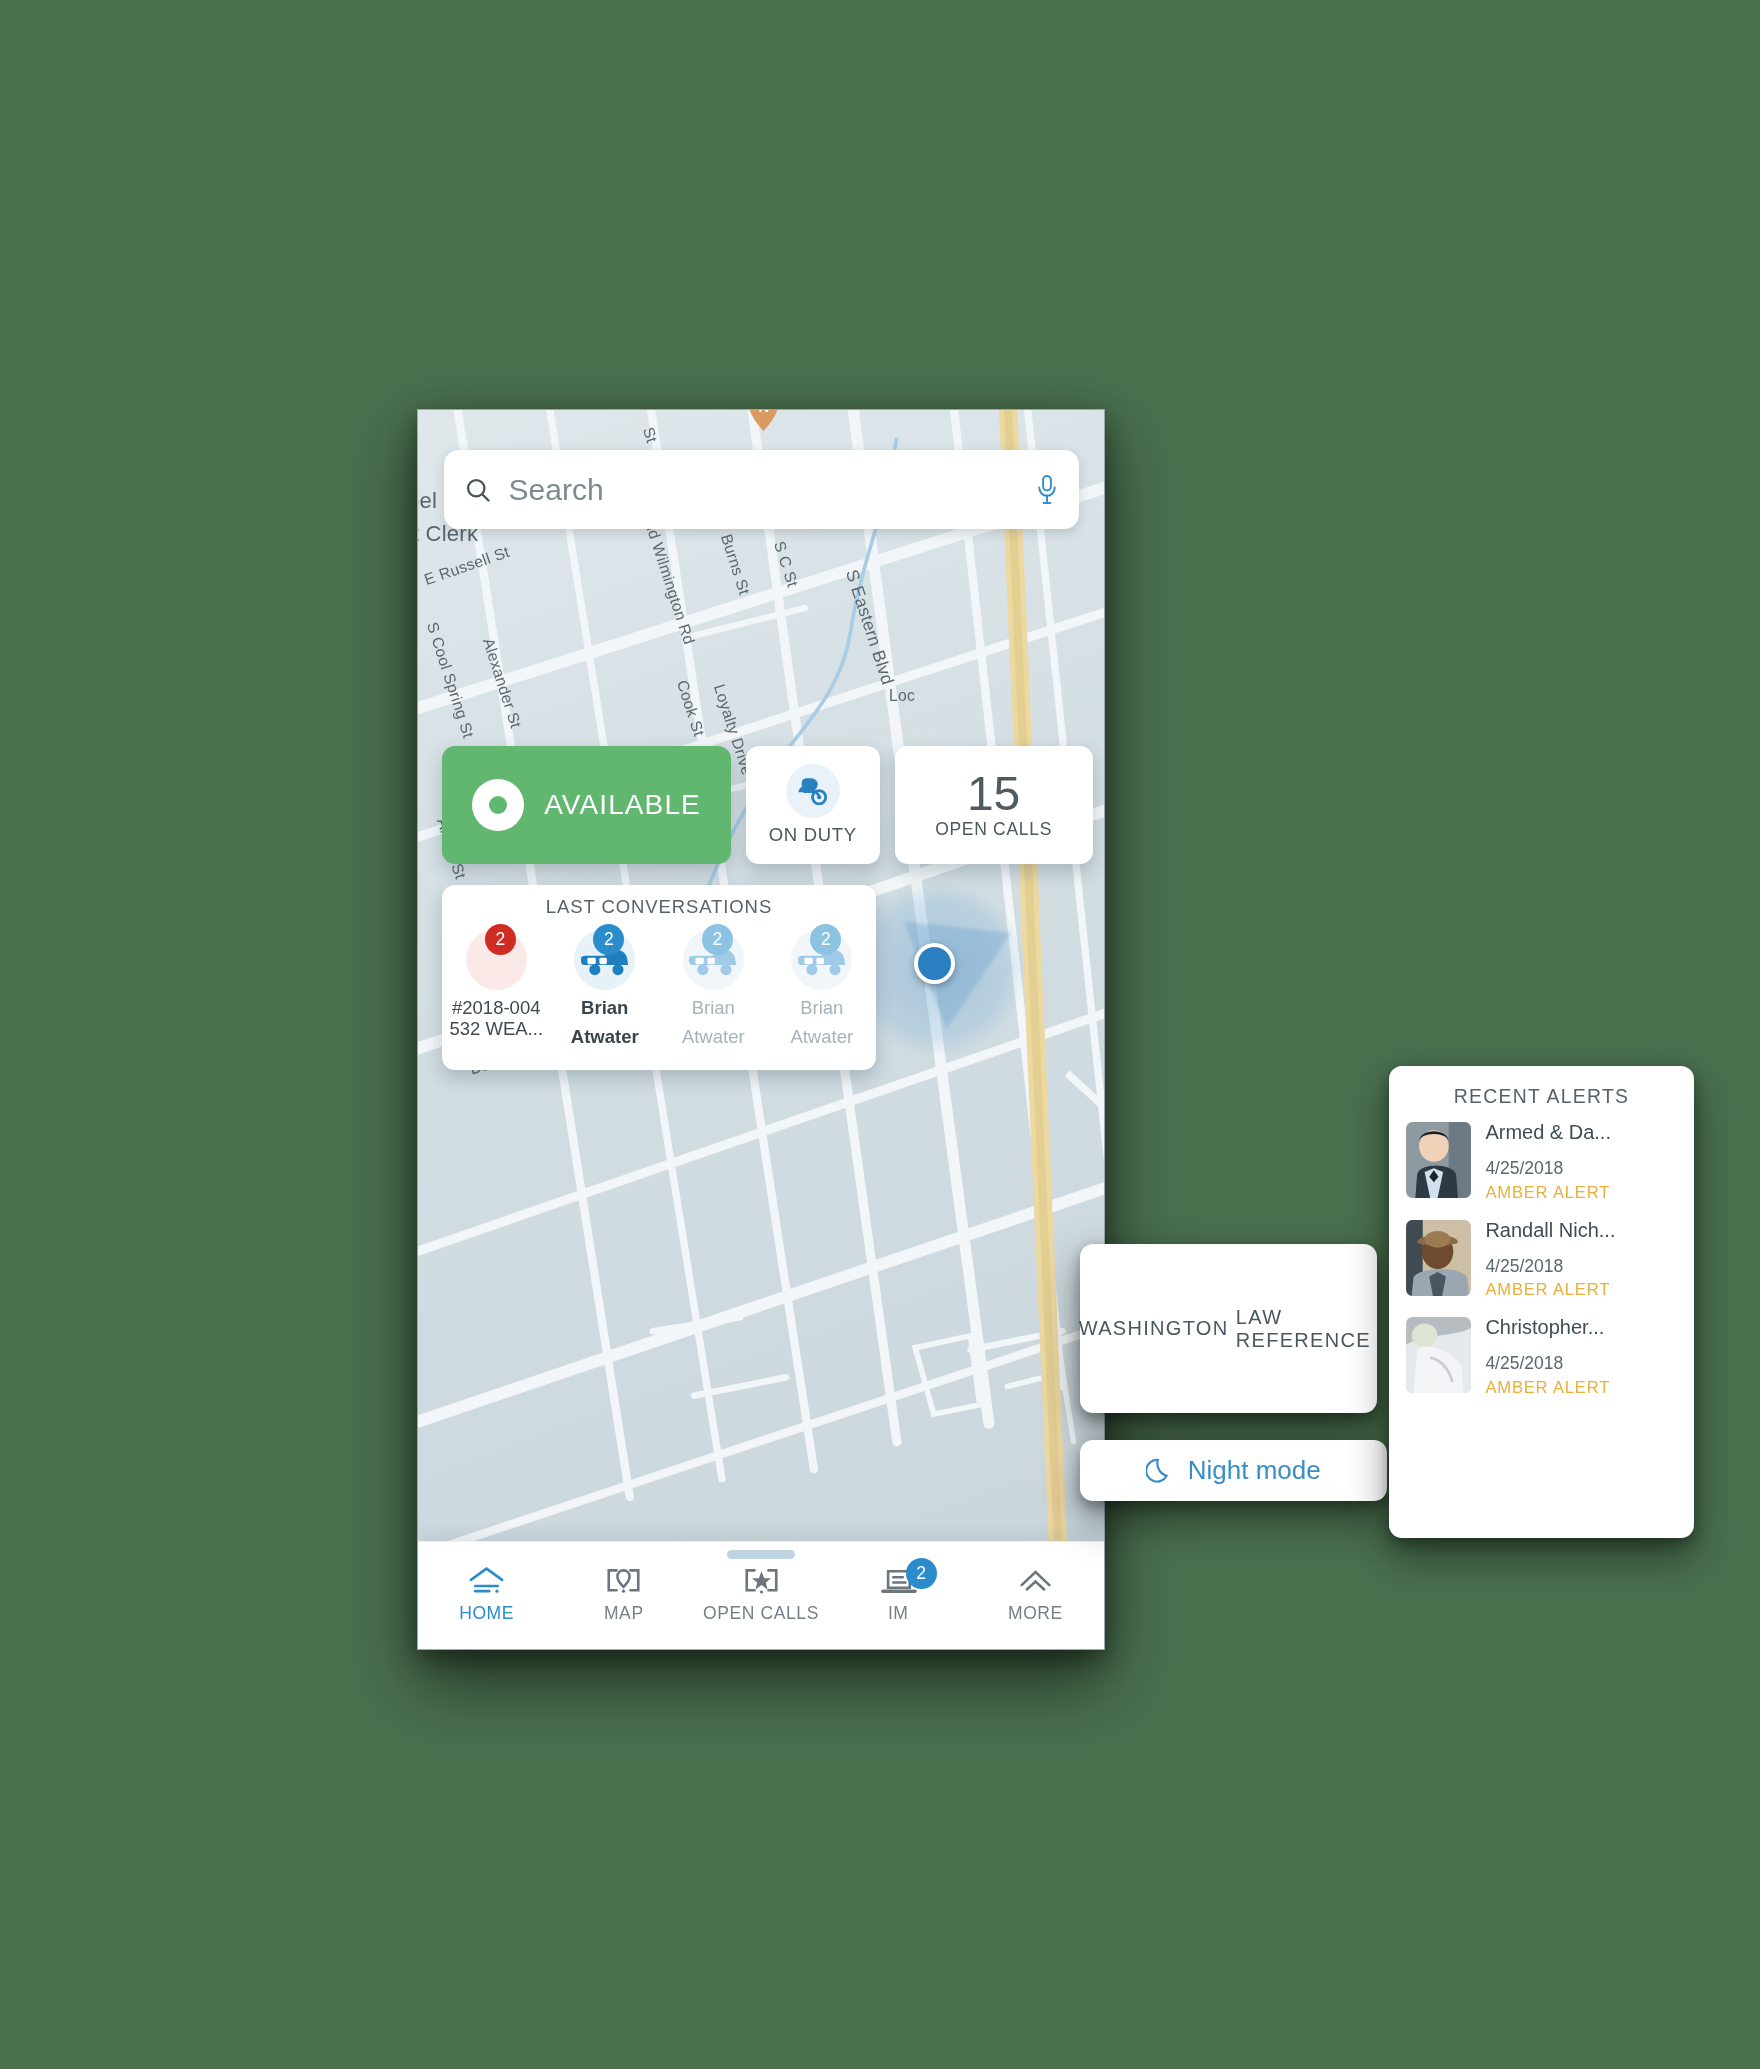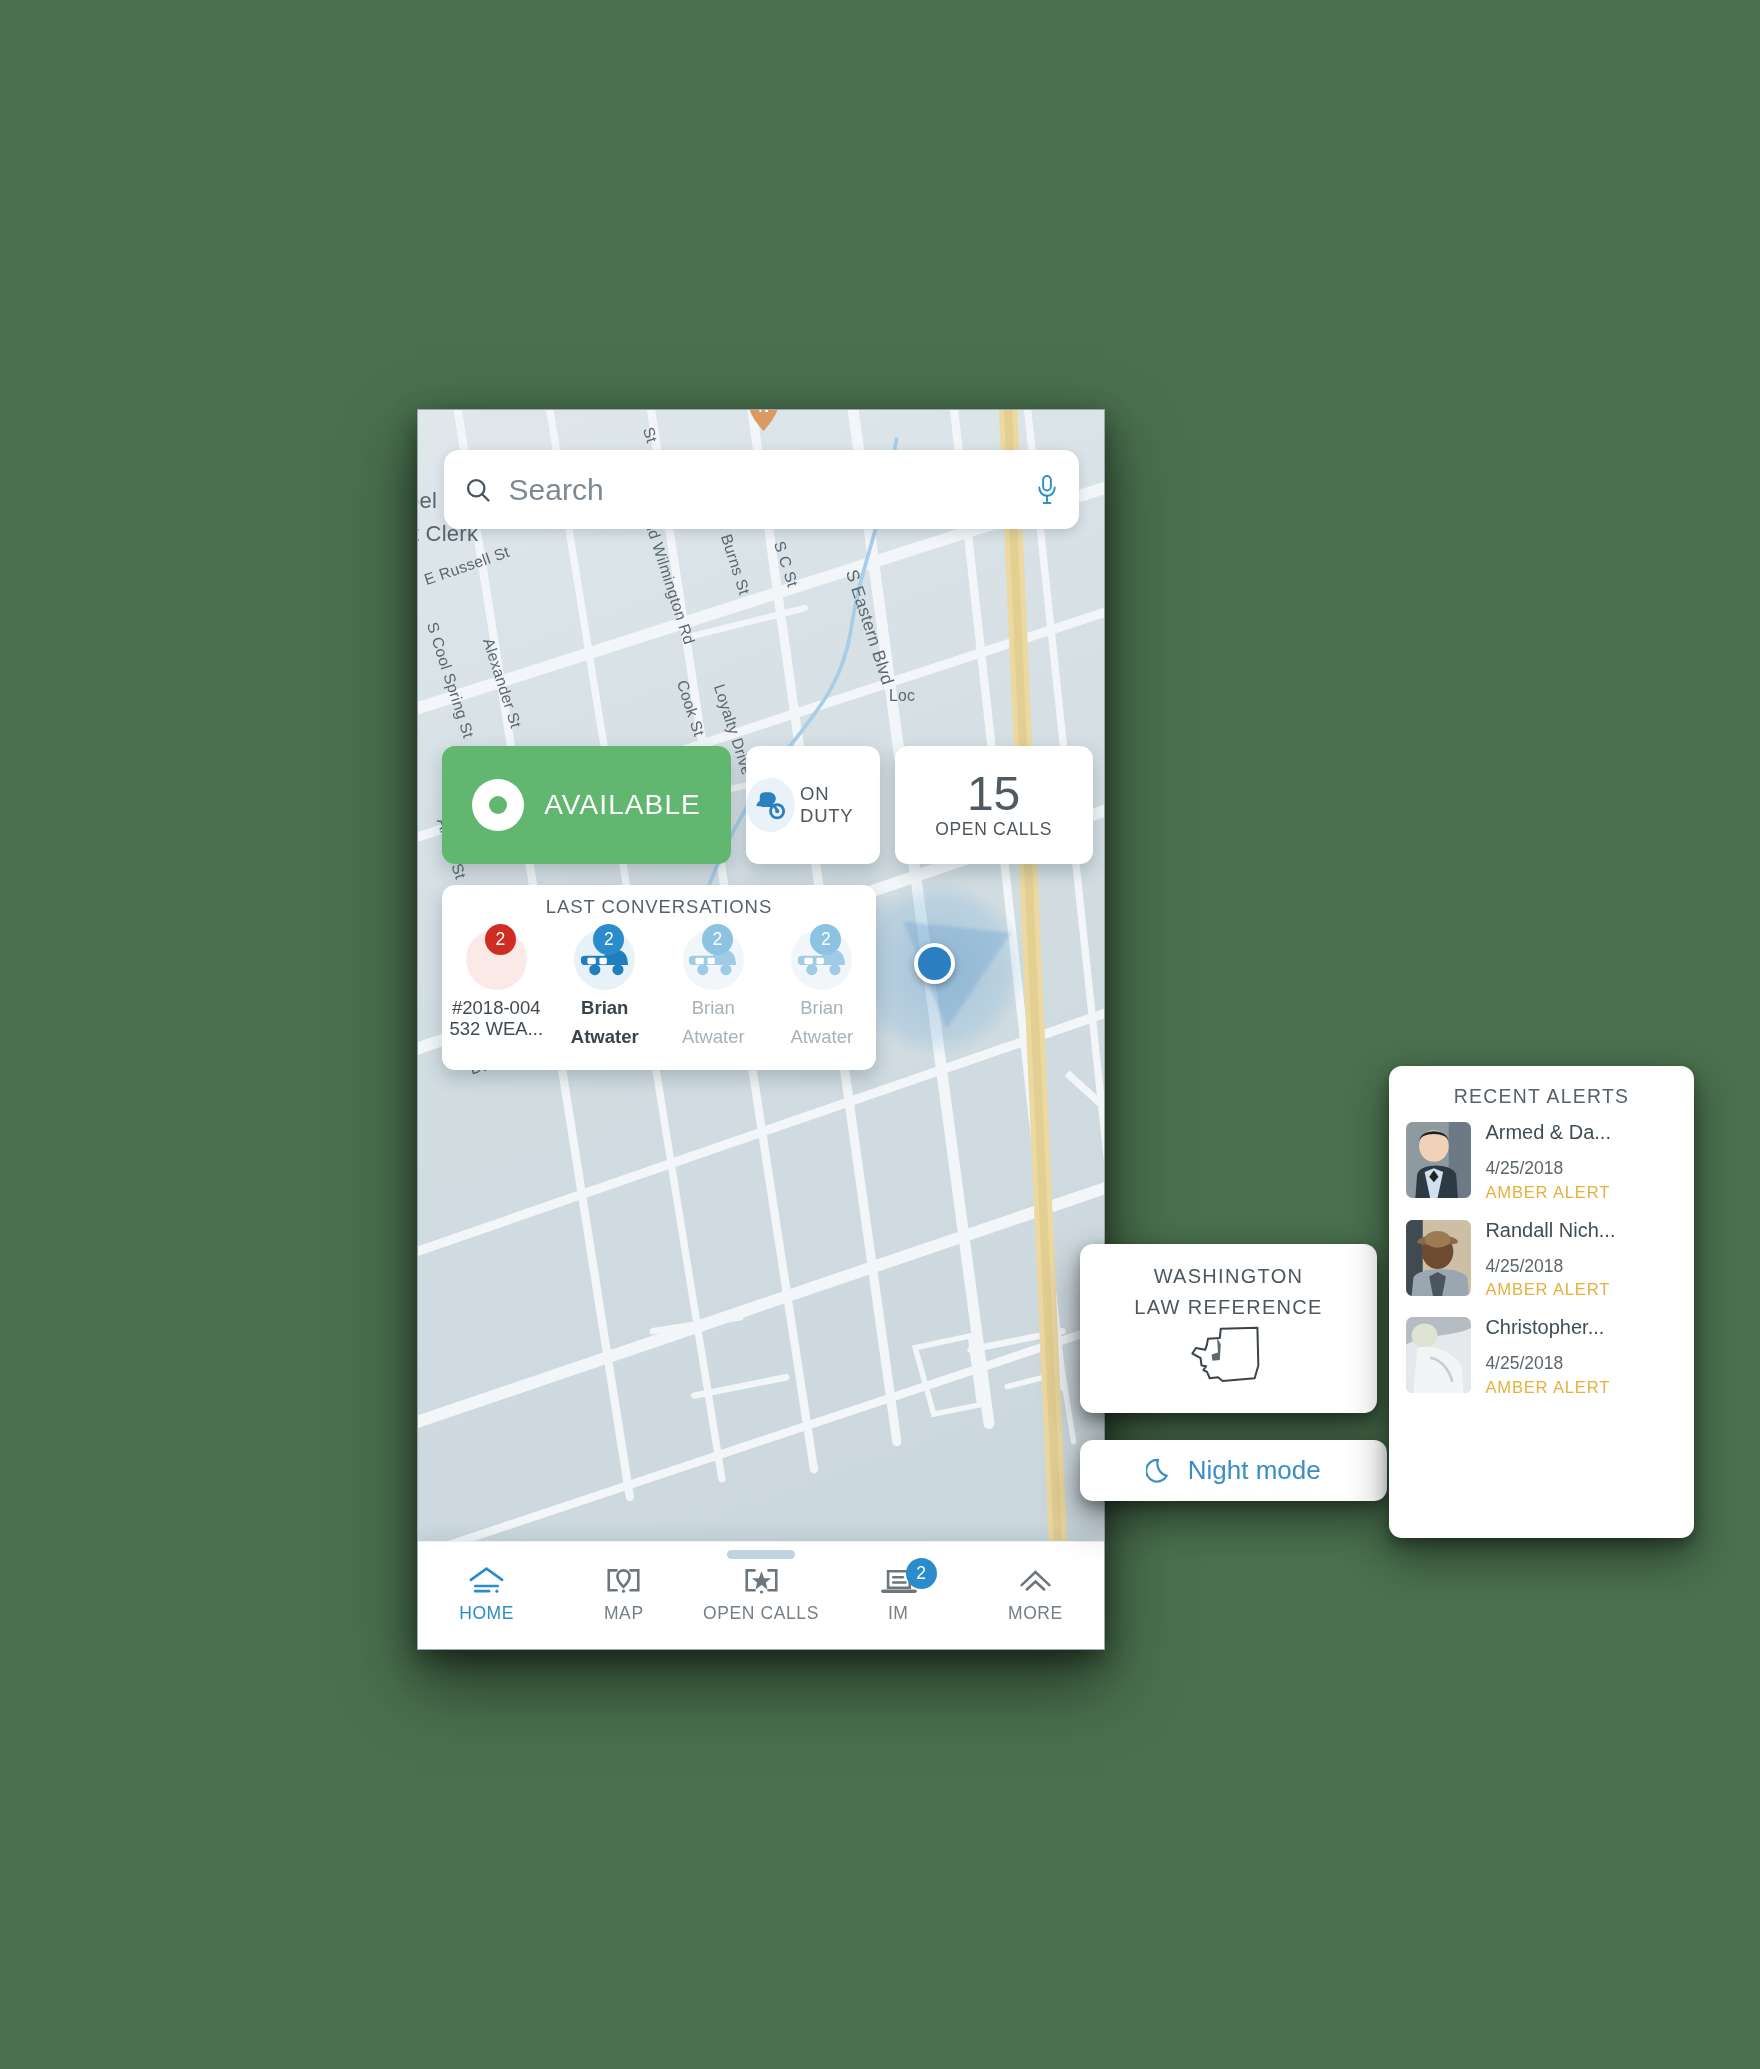--- a/index.html
+++ b/index.html
@@ -86,21 +86,21 @@
   }
   .avail .ring {
     width:52px;height:52px;border-radius:50%;background:#fff;
     display:flex;align-items:center;justify-content:center;
   }
   .avail .ring i { width:18.5px;height:18.5px;border-radius:50%;background:#62b770;display:block; }
   .avail .lbl { color:#fff;font-size:28px;letter-spacing:1.1px; }
 
   .onduty {
     width:134px;height:118px;
-    display:flex;align-items:center;justify-content:center;gap:5.5px;
+    display:flex;flex-direction:column;align-items:center;justify-content:center;gap:5.5px;
   }
   .onduty .circ {
     width:54px;height:54px;border-radius:50%;background:#e9f2f8;
     display:flex;align-items:center;justify-content:center;
   }
   .onduty .t { font-size:18.5px;color:#4d575d;letter-spacing:0.7px; }
 
   .opencalls {
     width:198px;height:118px;
     display:flex;flex-direction:column;align-items:center;justify-content:center;gap:1.8px;
@@ -152,21 +152,21 @@
     font-size:17.5px;display:flex;align-items:center;justify-content:center;
   }
 
   
   .float {
     position:absolute; background:#fff; border-radius:13px;
     box-shadow: 0 18.5px 42px rgba(0,0,0,.45), 0 5.5px 13px rgba(0,0,0,.3);
   }
   #washCard {
     left:1080px; top:1244px; width:297px; height:169px;
-    display:flex;flex-direction:column;align-items:center;justify-content:center;gap:7.4px;
+    display:flex;flex-direction:row;align-items:center;justify-content:center;gap:7.4px;
   }
   #washCard .l1, #washCard .l2 { font-size:20px;color:#4d575d;letter-spacing:1.3px; }
 
   #nightCard {
     left:1080px; top:1440px; width:307px; height:61px;
     display:flex;align-items:center;justify-content:center;gap:12px;
   }
   #nightCard .nl { color:#3a8ec7;font-size:26px; }
 
   #alertsCard {

